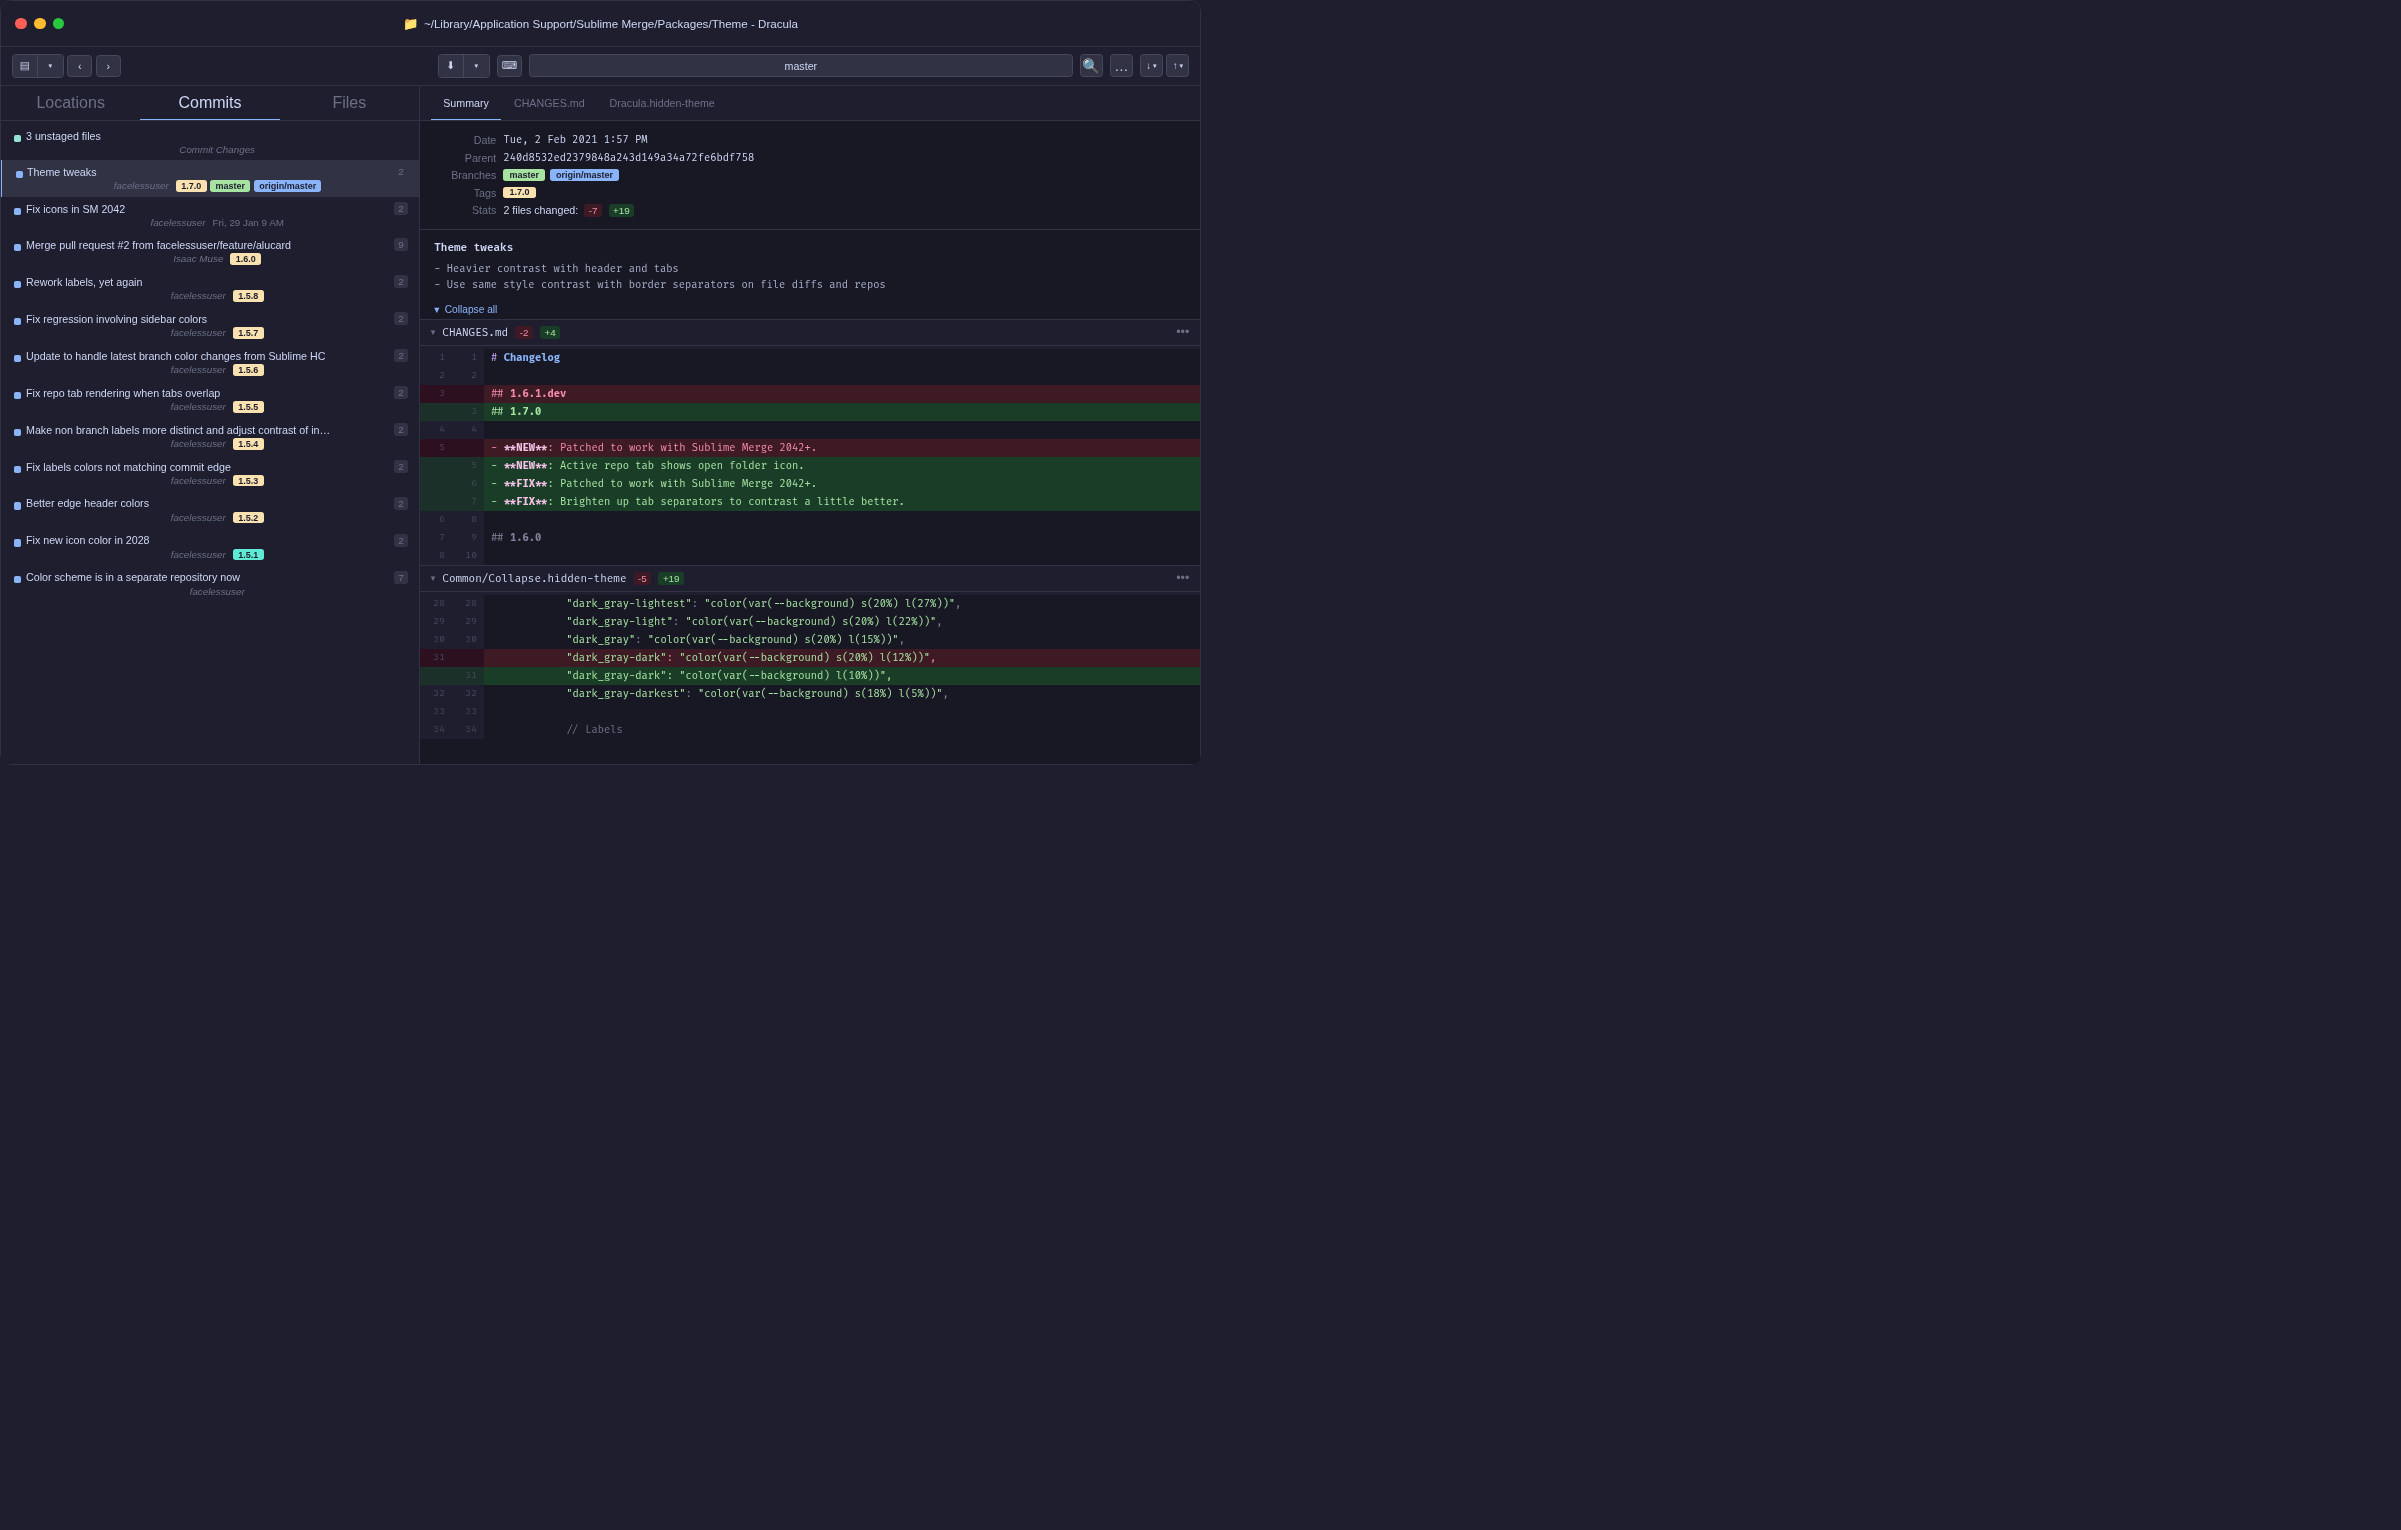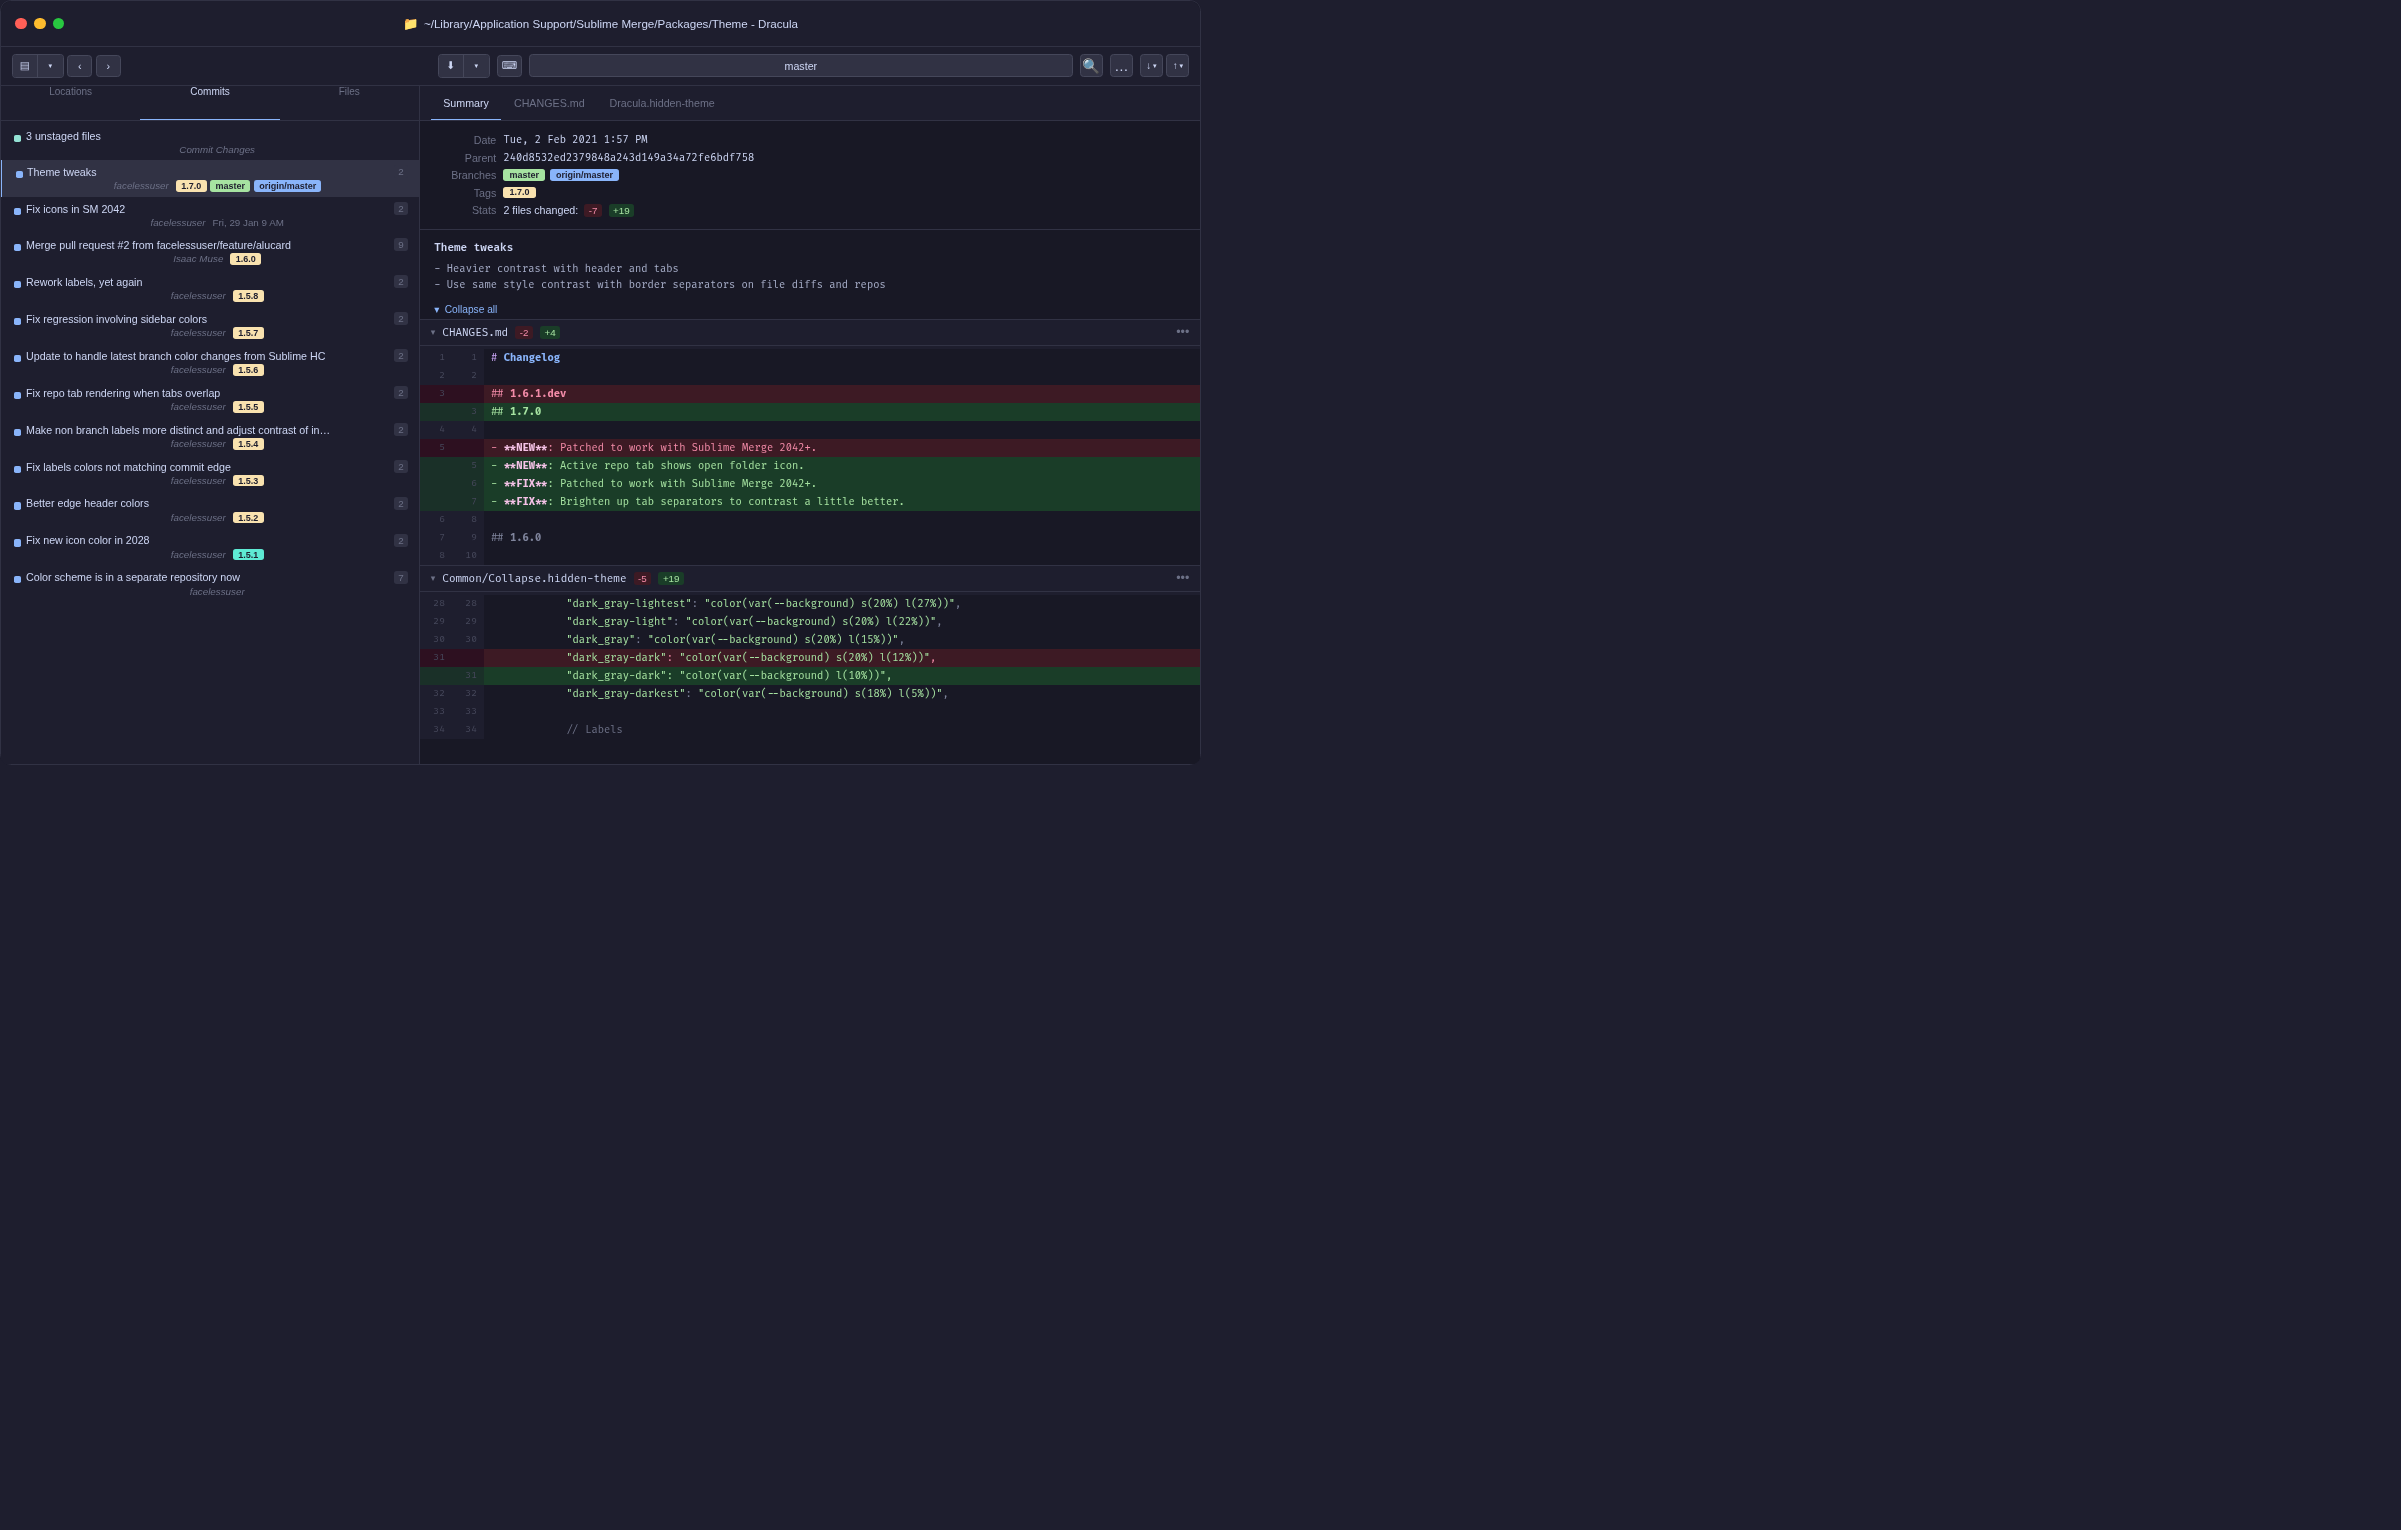--- a/index.html
+++ b/index.html
@@ -176,22 +176,23 @@
     }
     .left-tabs {
       display: flex;
       border-bottom: 0.9px solid #313244;
       background: #1e1e2e;
     }
     .left-tab {
       flex: 1;
       height: 34px;
       display: flex;
+      align-items: center;
       justify-content: center;
-      font-size: 10px;
+      font-size: 16px;
       color: #6c7086;
       cursor: pointer;
       border-bottom: 1.8px solid transparent;
     }
     .left-tab.active {
       color: #cdd6f4;
       border-bottom: 1.8px solid #89b4fa;
     }
 
     

